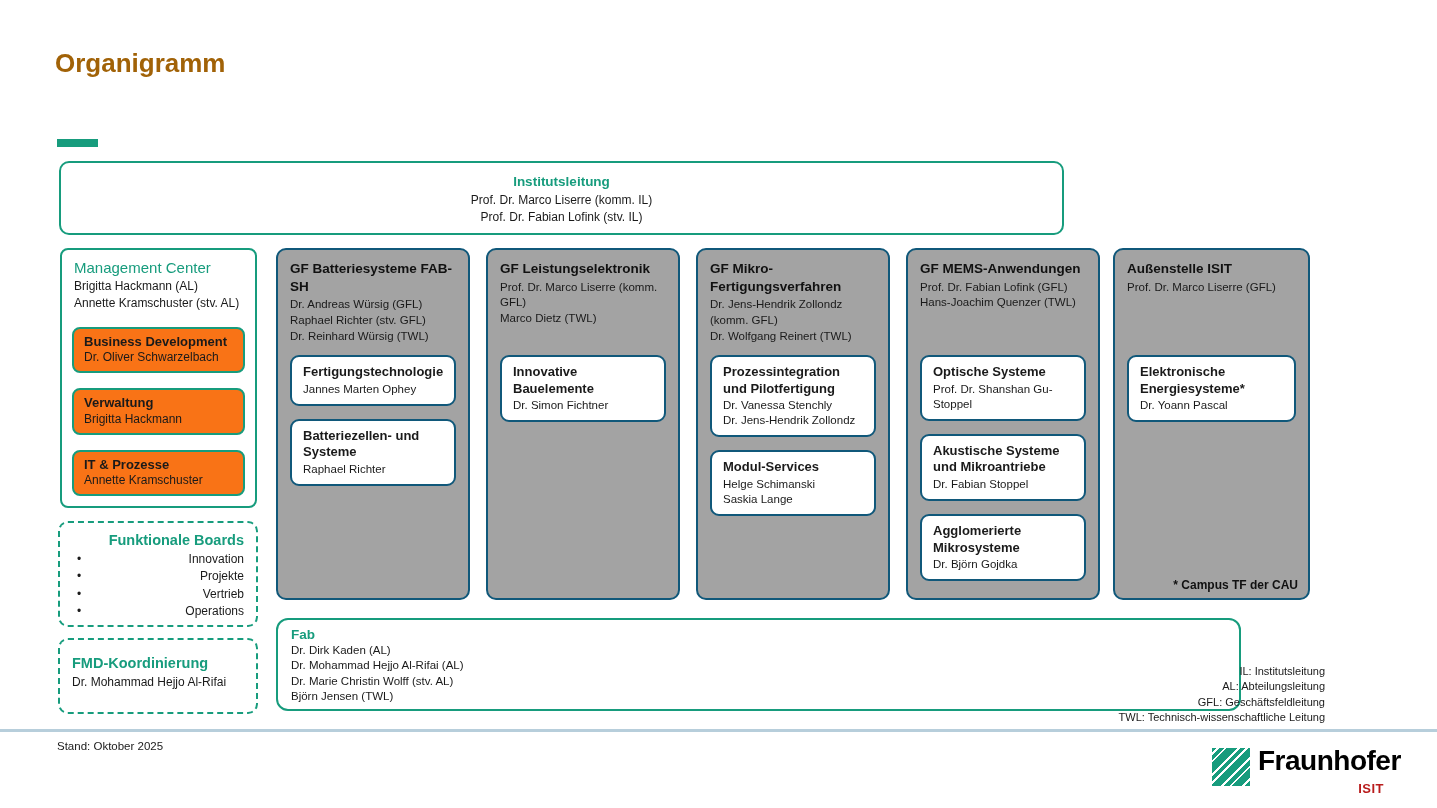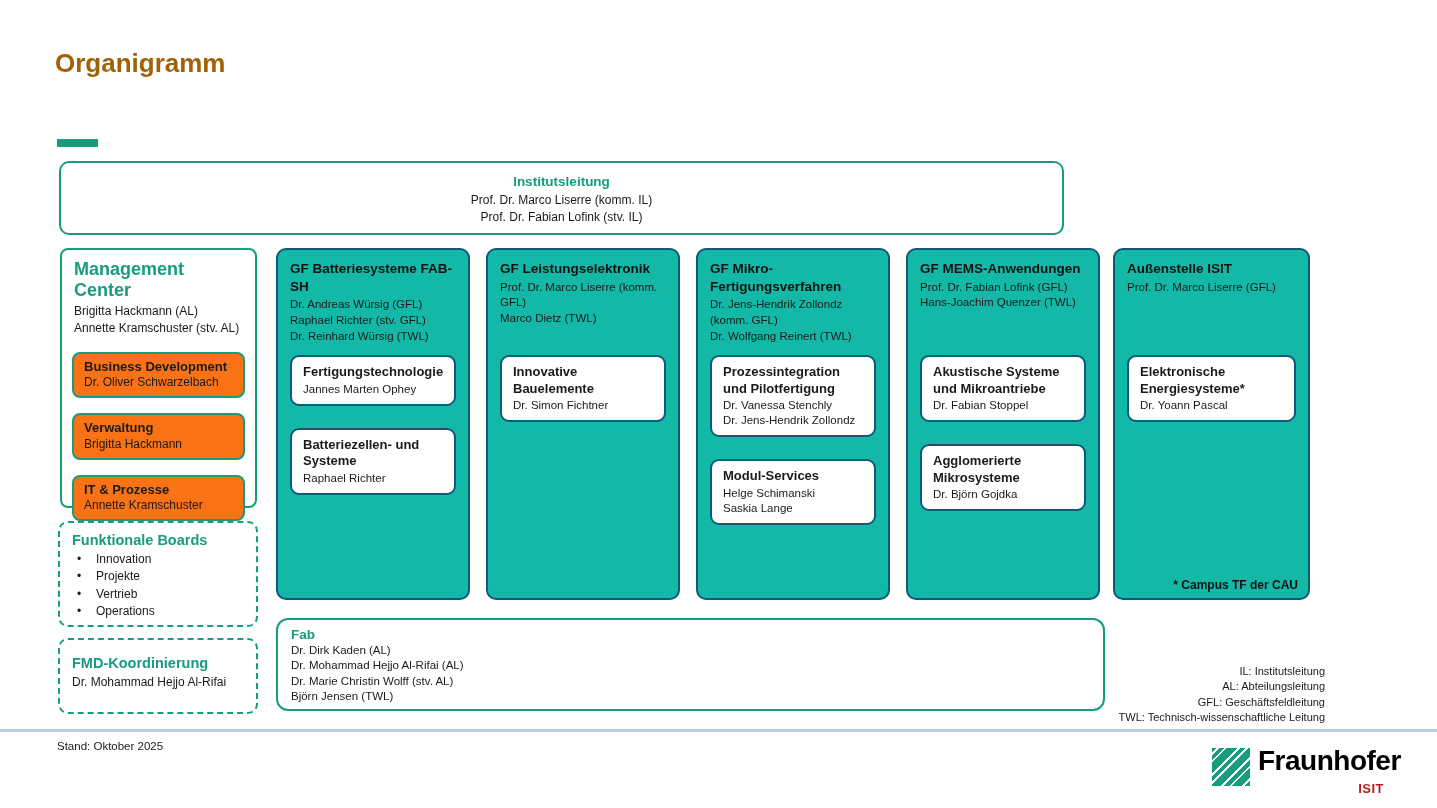--- a/index.html
+++ b/index.html
@@ -32,69 +32,69 @@
   }
   .inst-title { color: #179c7d; font-weight: bold; font-size: 13.5px; margin-bottom: 3px; }
   .inst-line  { font-size: 12px; line-height: 1.4; }
 
   
   #mc-box {
     left: 60px; top: 248px; width: 197px; height: 260px;
     border: 2px solid #179c7d; border-radius: 8px; background: #fff;
     padding: 9px 0 0;
   }
-  .mc-title { margin: 0 12px 2px; color: #179c7d; font-weight: bold; font-size: 18px; }
+  .mc-title { margin: 0 12px 2px; color: #179c7d; font-weight: normal; font-size: 15px; }
   .mc-line  { margin: 0 12px; font-size: 12px; line-height: 1.4; }
   .mc-dept {
     margin: 15px 10px 0; border: 2px solid #179c7d; border-radius: 8px;
     background: #f97316; padding: 5px 10px;
   }
   .mc-dept-title  { font-weight: bold; font-size: 13px; line-height: 1.3; }
   .mc-dept-person { font-size: 12px; line-height: 1.3; }
 
   
   .dash-box {
     border: 2px dashed #179c7d; border-radius: 10px; background: #fff;
     padding: 9px 12px;
   }
-  #boards-box { left: 58px; top: 521px; width: 200px; height: 106px; }
+  #boards-box { left: 58px; top: 521px; width: 200px; height: 106px; text-align: right; }
   #fmd-box    { left: 58px; top: 638px; width: 200px; height: 76px; padding-top: 15px; }
   .dash-title { color: #179c7d; font-weight: bold; font-size: 14.5px; margin-bottom: 3px; }
   .dash-line  { font-size: 12px; line-height: 1.4; }
   .board-item { font-size: 12px; line-height: 1.45; padding-left: 24px; position: relative; }
   .board-item::before { content: "\2022"; position: absolute; left: 5px; }
 
   
   .bu {
     top: 248px; height: 352px;
-    background: #14b8a6; border: 2px solid #10587a; border-radius: 10px;
+    background: #a3a3a3; border: 2px solid #10587a; border-radius: 10px;
     padding: 10px 12px;
   }
   #bu-0 { left: 276px;  width: 194px; }
   #bu-1 { left: 486px;  width: 194px; }
   #bu-2 { left: 696px;  width: 194px; }
   #bu-3 { left: 906px;  width: 194px; }
   #bu-4 { left: 1113px; width: 197px; }
   .bu-header { height: 95px; }
   .bu-title { font-weight: bold; font-size: 13.5px; line-height: 1.3; color: #111; margin-bottom: 2px; }
   .bu-lead  { font-size: 11.5px; line-height: 1.38; }
   .bu-dept {
     background: #fff; border: 2px solid #10587a; border-radius: 9px;
-    padding: 7px 11px; margin-bottom: 22px;
+    padding: 7px 11px; margin-bottom: 13px;
   }
   .bu-dept-title  { font-weight: bold; font-size: 13px; line-height: 1.27; margin-bottom: 1px; }
   .bu-dept-person { font-size: 11.5px; line-height: 1.32; }
   .bu-footnote {
     position: absolute; right: 10px; bottom: 6px;
     font-weight: bold; font-size: 12px; color: #111;
   }
 
   
   #fab-box {
-    left: 276px; top: 618px; width: 829px; height: 93px;
+    left: 276px; top: 618px; width: 965px; height: 93px;
     border: 2px solid #179c7d; border-radius: 12px; background: #fff;
     padding: 7px 13px;
   }
   .fab-title { color: #179c7d; font-weight: bold; font-size: 13.5px; margin-bottom: 1px; }
   .fab-line  { font-size: 11.5px; line-height: 1.33; }
 
   
   #legend { right: 112px; top: 664px; text-align: right; }
   .legend-line { font-size: 11px; line-height: 1.4; }
   #divider { left: 0; top: 729px; width: 1437px; height: 3px; background: #b7cedb; }
@@ -209,20 +209,24 @@
   </div>
 </div>
 
 <div class="abs bu" id="bu-3">
   <div class="bu-header">
     <div class="bu-title">GF MEMS-Anwendungen</div>
     <div class="bu-lead">Prof. Dr. Fabian Lofink (GFL)</div>
     <div class="bu-lead">Hans-Joachim Quenzer (TWL)</div>
   </div>
   <div class="bu-dept">
+    <div class="bu-dept-title">Optische Systeme</div>
+    <div class="bu-dept-person">Prof. Dr. Shanshan Gu-Stoppel</div>
+  </div>
+  <div class="bu-dept">
     <div class="bu-dept-title">Akustische Systeme und Mikroantriebe</div>
     <div class="bu-dept-person">Dr. Fabian Stoppel</div>
   </div>
   <div class="bu-dept">
     <div class="bu-dept-title">Agglomerierte Mikrosysteme</div>
     <div class="bu-dept-person">Dr. Björn Gojdka</div>
   </div>
 </div>
 
 <div class="abs bu" id="bu-4">

